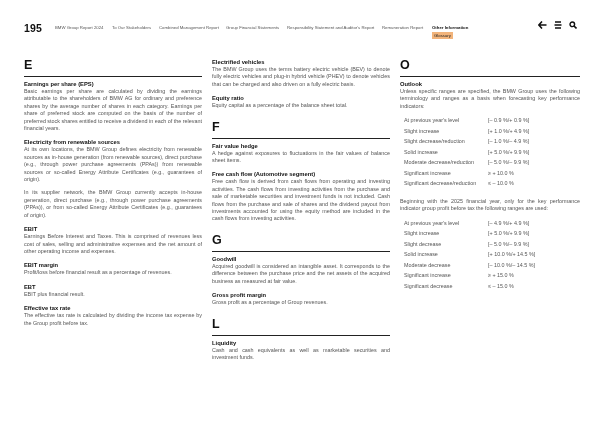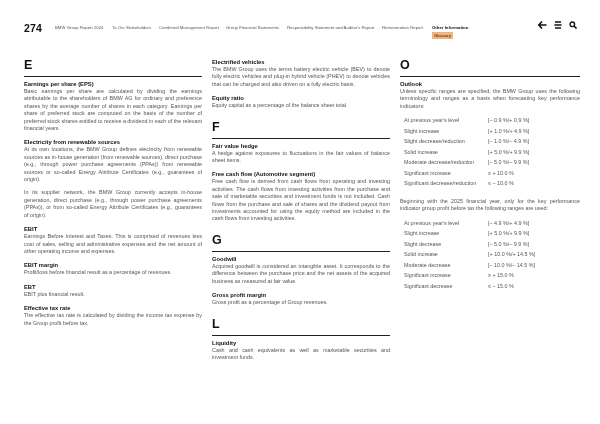--- a/index.html
+++ b/index.html
@@ -26,21 +26,21 @@
   .gapl { height: 9px; }
 
   table.ranges { border-collapse: collapse; width: 180px; margin-top: 5px; }
   table.ranges td { font-size: 5.4px; color: #555; line-height: 10.5px; padding: 0; }
   table.ranges td.l { width: 88px; padding-left: 4px; }
 </style>
 </head>
 <body>
 
 <div class="header">
-  <div class="page-num">274</div>
+  <div class="page-num">195</div>
   <a class="nav" style="left:55px">BMW Group Report 2024</a>
   <a class="nav" style="left:112px">To Our Stakeholders</a>
   <a class="nav" style="left:159px">Combined Management Report</a>
   <a class="nav" style="left:226px">Group Financial Statements</a>
   <a class="nav" style="left:287px">Responsibility Statement and Auditor's Report</a>
   <a class="nav" style="left:382px">Remuneration Report</a>
   <a class="nav active" style="left:432px">Other Information</a>
   <a class="sub-active">Glossary</a>
 
   <div class="icons">

